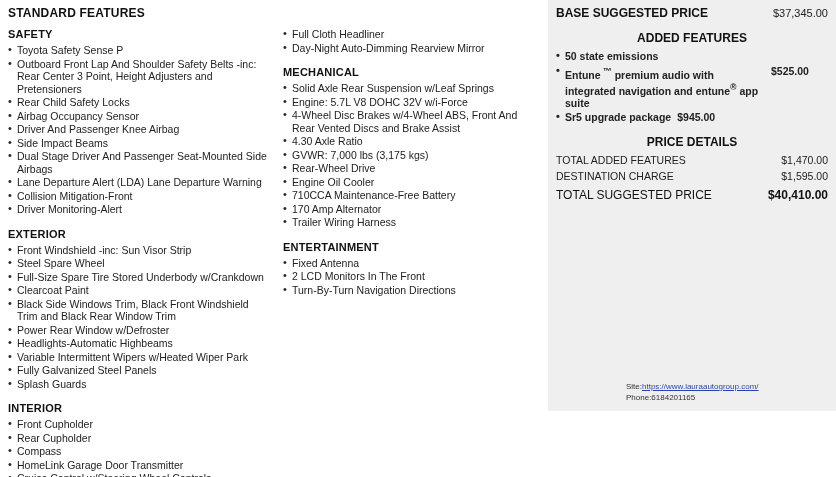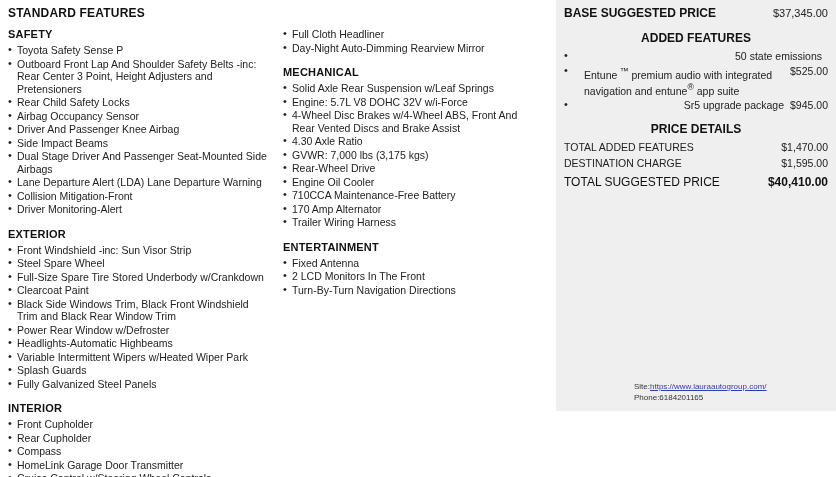--- a/index.html
+++ b/index.html
@@ -13,21 +13,20 @@
     font-size: 11px;
     color: #222;
     background: #ffffff;
     overflow: hidden;
   }
   .page {
     position: relative;
     width: 836px;
     height: 411px;
     display: flex;
-    gap: 8px;
   }
   .left-pane {
     width: 548px;
     padding: 6px 8px 0 8px;
     box-sizing: border-box;
     position: relative;
   }
   .right-pane {
     width: 288px;
     background: #efefef;
@@ -111,22 +110,23 @@
     padding: 0;
   }
   ul.added li {
     position: relative;
     padding-left: 9px;
     margin-bottom: 2px;
     line-height: 12.5px;
     font-size: 10.5px;
     color: #222;
     display: flex;
-    justify-content: flex-end;
+    justify-content: flex-start;
     align-items: flex-start;
+    font-weight: bold;
   }
   ul.added li::before {
     content: "\2022";
     position: absolute;
     left: 0;
     top: -1px;
     font-size: 11px;
     color: #222;
   }
   ul.added .it-label {
@@ -206,22 +206,22 @@
           <div class="section-head">EXTERIOR</div>
           <ul class="feat">
             <li>Front Windshield -inc: Sun Visor Strip</li>
             <li>Steel Spare Wheel</li>
             <li>Full-Size Spare Tire Stored Underbody w/Crankdown</li>
             <li>Clearcoat Paint</li>
             <li>Black Side Windows Trim, Black Front Windshield Trim and Black Rear Window Trim</li>
             <li>Power Rear Window w/Defroster</li>
             <li>Headlights-Automatic Highbeams</li>
             <li>Variable Intermittent Wipers w/Heated Wiper Park</li>
+            <li>Fully Galvanized Steel Panels</li>
             <li>Splash Guards</li>
-            <li>Fully Galvanized Steel Panels</li>
           </ul>
         </div>
 
         <div class="section">
           <div class="section-head">INTERIOR</div>
           <ul class="feat">
             <li>Front Cupholder</li>
             <li>Rear Cupholder</li>
             <li>Compass</li>
             <li>HomeLink Garage Door Transmitter</li>

